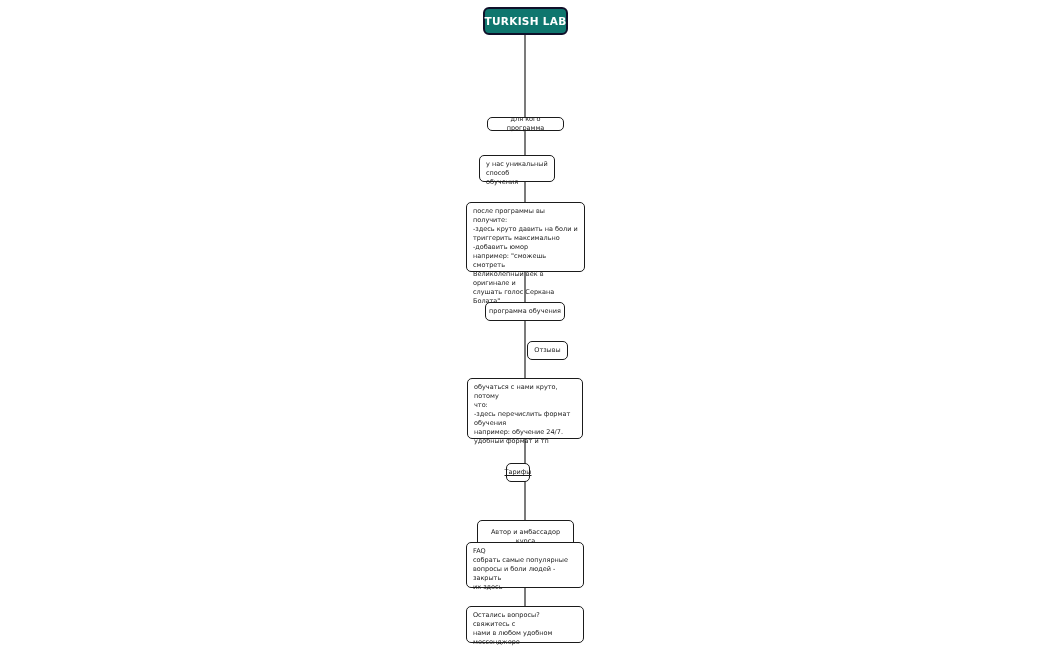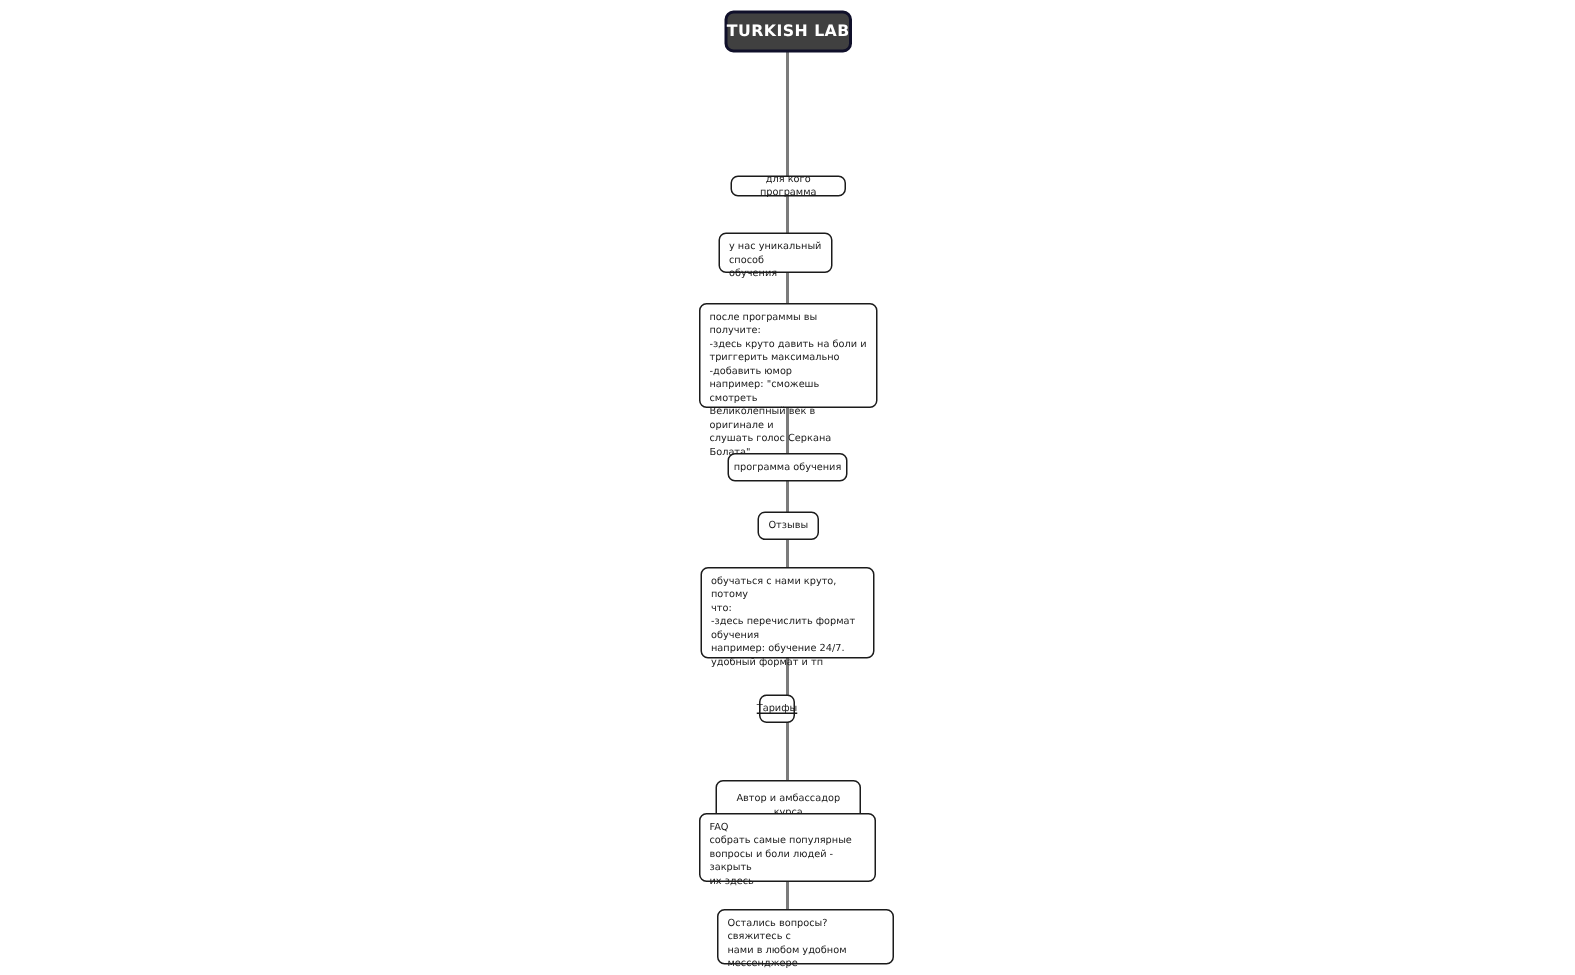--- a/index.html
+++ b/index.html
@@ -42,45 +42,45 @@
     text-align: left;
   }
   .node.centered {
     display: flex;
     align-items: center;
     justify-content: center;
     text-align: center;
     padding: 0 3px;
   }
   .node.header-node {
-    background: #404040;
+    background: #0f766e;
     border: 2px solid #10102a;
     border-radius: 6px;
     color: #ffffff;
     font-weight: bold;
     font-size: 10.5px;
     letter-spacing: 0.3px;
     display: flex;
     align-items: center;
     justify-content: center;
     white-space: nowrap;
   }
   
   .n0  { left: 483px; top: 7px;   width: 85px;  height: 28px; }
   .n1  { left: 489px; top: 53px;  width: 71px;  height: 44px; }
   .n2  { left: 487px; top: 117px; width: 77px;  height: 14px; }
   .n3  { left: 479px; top: 155px; width: 76px;  height: 27px; }
   .n4  { left: 466px; top: 202px; width: 119px; height: 70px; }
   .n5  { left: 485px; top: 302px; width: 80px;  height: 19px; }
-  .n6  { left: 505px; top: 341px; width: 41px;  height: 19px; }
+  .n6  { left: 527px; top: 341px; width: 41px;  height: 19px; }
   .n7  { left: 467px; top: 378px; width: 116px; height: 61px; }
   .n8  { left: 506px; top: 463px; width: 24px;  height: 19px; text-decoration: underline; }
   .n9  { left: 477px; top: 504px; width: 97px;  height: 34px; margin-top: 16px; }
   .n10 { left: 466px; top: 542px; width: 118px; height: 46px; }
-  .n11 { left: 466px; top: 606px; width: 118px; height: 37px; margin-left: 12px; }
+  .n11 { left: 466px; top: 606px; width: 118px; height: 37px; }
 </style>
 </head>
 <body>
 
 <div class="canvas">
 
   <div class="connector"></div>
 
   <div class="node header-node n0">TURKISH LAB</div>
 

